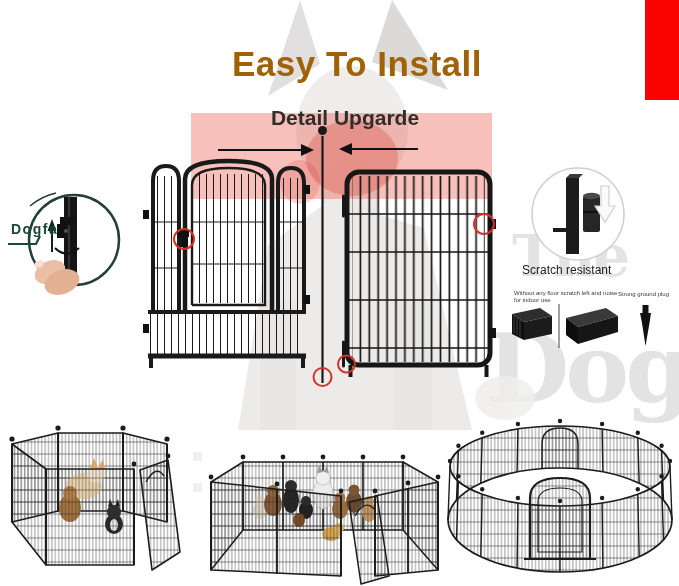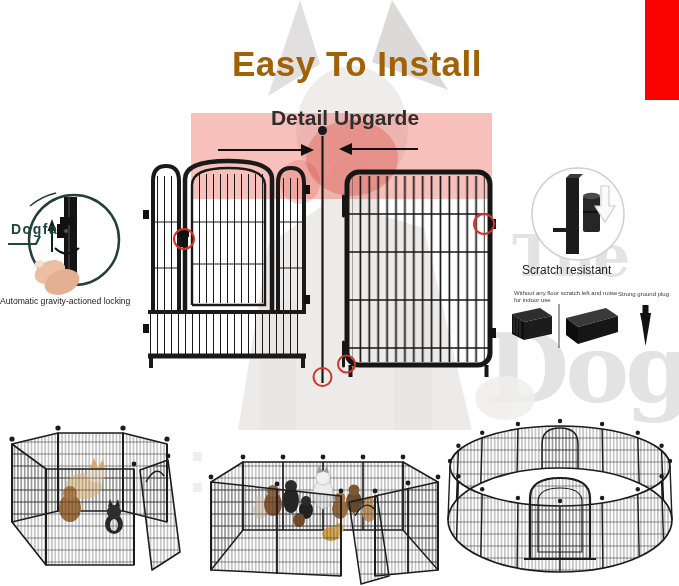--- a/index.html
+++ b/index.html
@@ -301,21 +301,20 @@
         <path d="M88 138 V78 Q88 58 118 58 Q148 58 148 78 V138" fill="url(#mesh3)" stroke="#1c1c1c" stroke-width="2.2"></path>
         <path d="M96 132 V82 Q96 68 118 68 Q140 68 140 82 V132 Z" fill="none" stroke="#1c1c1c" stroke-width="1.2"></path>
         <path d="M82 139 H154" stroke="#1c1c1c" stroke-width="2"></path>
       </g>
     </g>
   </svg>
 
   <h1 class="txt title toptext">Easy To Install</h1>
   <h2 class="txt subtitle toptext">Detail Upgarde</h2>
   <p class="txt open-label toptext">Dogfa</p>
-  <p class="txt lock-caption toptext">Automatic gravity-actioned locking</p>
   <p class="txt scratch-label toptext">Scratch resistant</p>
   <p class="txt floor-note toptext">
     <span>Without any floor scratch left and noise</span><br>
     <span>for indoor use</span>
   </p>
   <p class="txt plug-note toptext">Strong ground plug</p>
 
 </div>
 
 </body></html>

